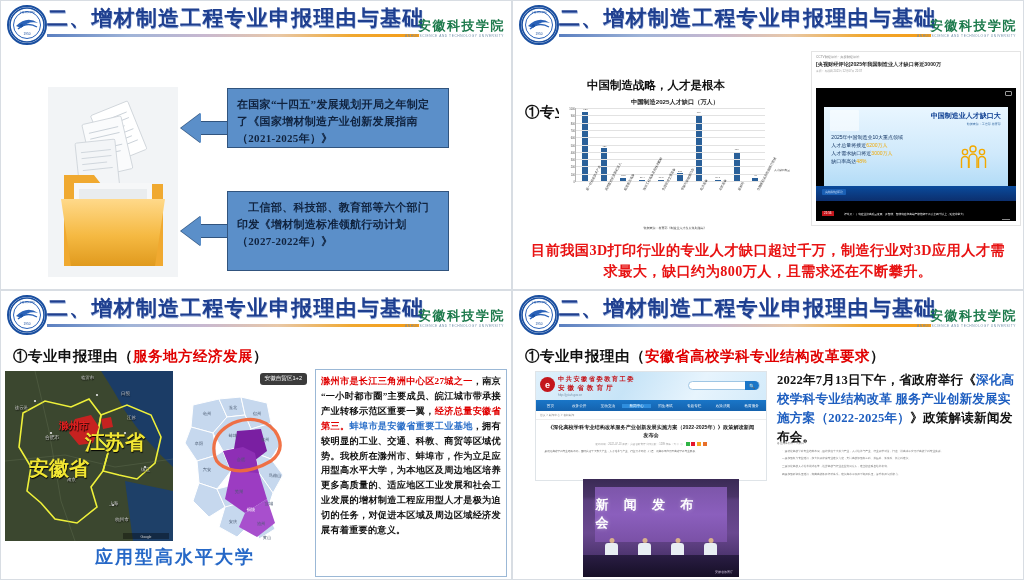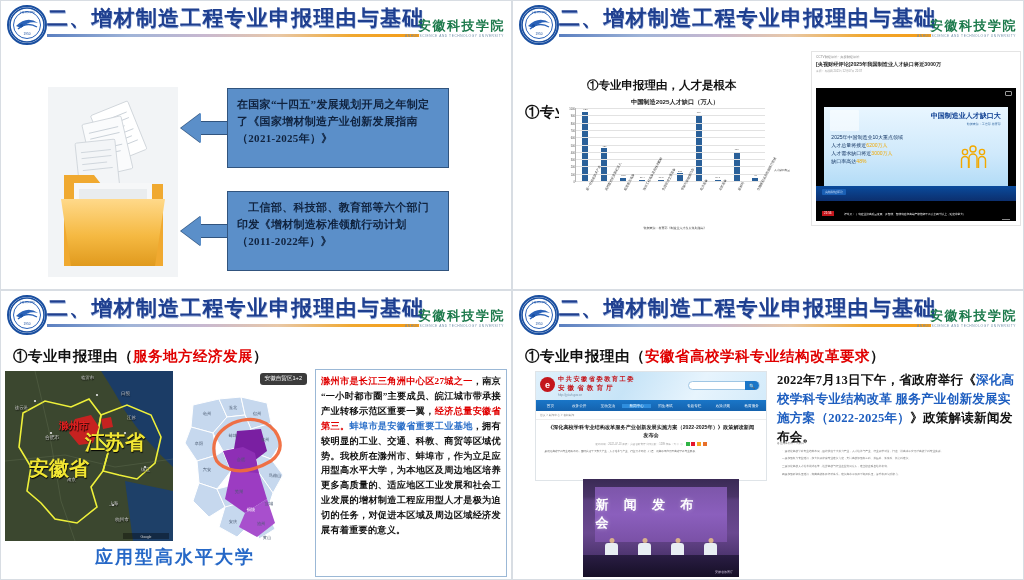--- a/index.html
+++ b/index.html
@@ -436,27 +436,27 @@
           <rect x="31" y="102" width="68" height="62" fill="#e9ecee"></rect>
 
           <path d="M13 112 h104 l-10 67 H23 Z" fill="url(#fgrad)"></path>
         </svg>
       </div>
 
       <div class="arrow" style="left:178px; top:110px;">
         <div class="tail"></div>
           <div class="head"></div>
       </div>
-      <div class="callout" style="left:224px; top:85px; width:222px; height:80px;">在国家“十四五”发展规划开局之年制定了《国家增材制造产业创新发展指南（2021-2025年）》</div>
+      <div class="callout" style="left:224px; top:85px; width:222px; height:60px;">在国家“十四五”发展规划开局之年制定了《国家增材制造产业创新发展指南（2021-2025年）》</div>
 
       <div class="arrow" style="left:178px; top:213px;">
         <div class="tail"></div>
           <div class="head"></div>
       </div>
-      <div class="callout" style="left:224px; top:188px; width:222px; height:80px;">　工信部、科技部、教育部等六个部门印发《增材制造标准领航行动计划（2011-2022年）》</div>
+      <div class="callout" style="left:224px; top:188px; width:222px; height:80px;">　工信部、科技部、教育部等六个部门印发《增材制造标准领航行动计划（2027-2022年）》</div>
     </div>
   </div>
 
   <div class="slide">
     <div class="slide-inner">
       <div class="hdr">
         <div class="logo">
           <svg width="36" height="36" viewBox="0 0 36 36">
             <circle cx="18" cy="18" r="17" fill="#fff" stroke="#1a4fa0" stroke-width="1.6"></circle>
             <circle cx="18" cy="18" r="13.5" fill="#fff" stroke="#2a62b8" stroke-width="1"></circle>
@@ -470,21 +470,21 @@
         <div class="hdr-title">二、增材制造工程专业申报理由与基础</div>
         <div class="hdr-rule"></div>
         <div class="hdr-univ">安徽科技学院</div>
         <div class="hdr-univ-en">ANHUI SCIENCE AND TECHNOLOGY UNIVERSITY</div>
       </div>
 
       <div class="sec" style="top:52px;margin-top:48px;">
         <span>①专业申报理由（</span><span class="hl">人才需求</span><span>）</span>
       </div>
 
-      <div style="position:absolute; left:72px; top:75px; font-size:11.5px; font-weight:bold; color:#111; font-family:'Liberation Serif','DejaVu Serif',serif;">①专业申报理由，人才是根本</div>
+      <div style="position:absolute; left:72px; top:75px; font-size:11.5px; font-weight:bold; color:#111; font-family:'Liberation Serif','DejaVu Serif',serif;">中国制造战略，人才是根本</div>
 
       <div class="chartwrap" style="left:44px; top:95px; width:232px; height:140px;">
         <div class="chart-title">中国制造2025人才缺口（万人）</div>
         <div style="position:relative; margin-left:16px; margin-right:26px;">
           <div class="plot" id="plot" style="height:74px;">
             <div class="bars" id="bars">
                 <div class="bar" style="height: 95%; background: rgb(42, 96, 153);">
                   <div class="vlab">950</div>
                 </div>
                 <div class="bar" style="height: 45%; background: rgb(42, 96, 153);">
@@ -618,20 +618,21 @@
             </div>
           </div>
           <div class="vbar" style="left:0; right:0; top:74%; height:11%;"></div>
           <div style="position:absolute; left:3%; top:76%; background:#1a5fb4; color:#cfe3ff; font-size:3px; padding:1px 3px; border-radius:1px; font-family:'Liberation Sans',sans-serif;">央视财经评论</div>
           <div class="vticker" style="left:3%; bottom:4%; font-size:3px; padding:0.5px 2px;">21:56</div>
           <div style="position:absolute; left:14%; bottom:4%; right:3%; color:#fff; font-size:2.7px; font-family:'Liberation Sans',sans-serif; white-space:nowrap; overflow:hidden;">评论员：（ 制造业的高质量发展、更智能、智能制造和高端产能指标下百分之四十以上，难度非常大）</div>
           <div style="position:absolute; right:3%; bottom:1%; width:8px; height:1px; background:#8a8a8a;"></div>
         </div>
       </div>
 
+      <div class="redline" style="left:10px; right:10px; top:237px;">目前我国3D打印行业的专业人才缺口超过千万，制造行业对3D应用人才需求最大，缺口约为800万人，且需求还在不断攀升。</div>
     </div>
   </div>
 
   <div class="slide">
     <div class="slide-inner">
       <div class="hdr">
         <div class="logo">
           <svg width="36" height="36" viewBox="0 0 36 36">
             <circle cx="18" cy="18" r="17" fill="#fff" stroke="#1a4fa0" stroke-width="1.6"></circle>
             <circle cx="18" cy="18" r="13.5" fill="#fff" stroke="#2a62b8" stroke-width="1"></circle>

